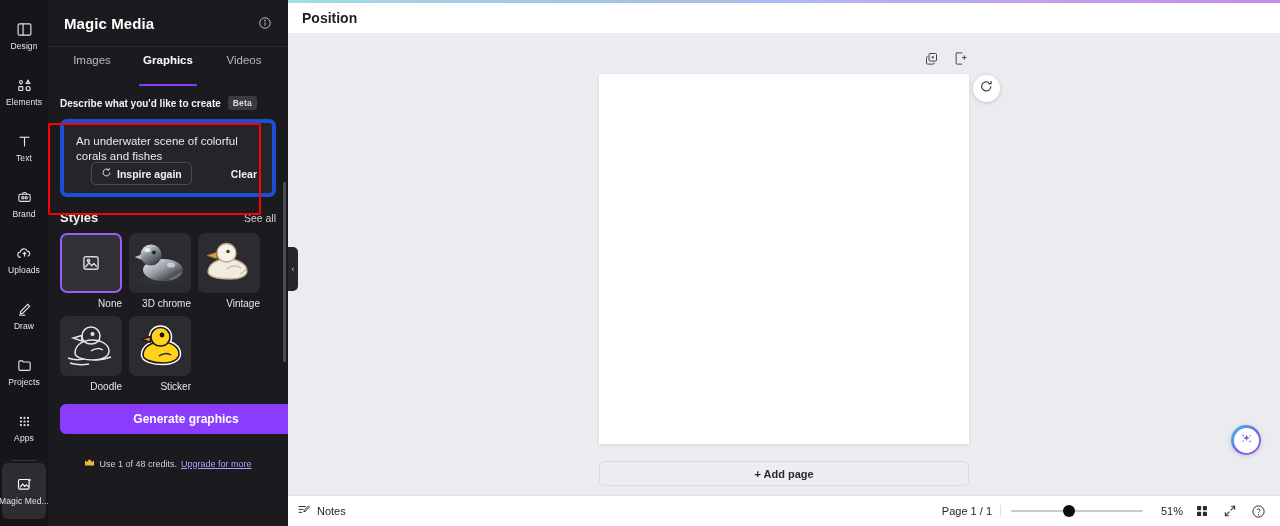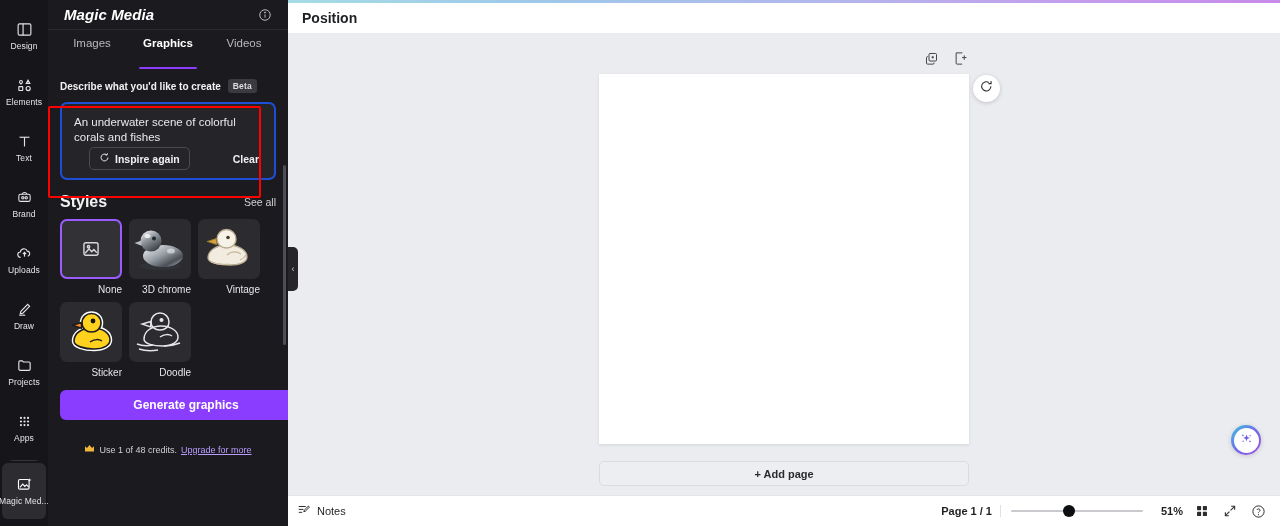--- a/index.html
+++ b/index.html
@@ -37,24 +37,23 @@
 
   
   .panel {
     width: 240px; height: 526px;
     background: #1b1b1f;
     flex: 0 0 240px;
     position: relative;
     display: flex; flex-direction: column;
   }
   .panel-header {
-    height: 30px; display: flex; align-items: center; justify-content: space-between;
+    height: 47px; display: flex; align-items: center; justify-content: space-between;
     padding: 0 16px 0 16px;
     border-bottom: 1px solid #2a2a2f;
-    font-style: italic;
   }
   .panel-title { color: #fff; font-size: 15px; font-weight: bold; letter-spacing: .1px; }
   .info-icon { color: #b9babd; cursor: pointer; display: flex; }
 
   .tabs { display: flex; height: 30px; margin-top: 5px; padding: 0 6px; position: relative; }
   .tab {
     flex: 1; text-align: center; color: #b8b9bd; font-size: 11.5px;
     cursor: pointer; position: relative; padding-top: 2px;
   }
   .tab.active { color: #fff; font-weight: bold; }
@@ -71,21 +70,21 @@
     background: #3a3a40; color: #dcdce0; font-size: 8.5px; font-weight: bold;
     padding: 2px 5px; border-radius: 3px; letter-spacing: .2px;
   }
 
   .annot-box {
     position: absolute; left: 0px; top: 41px; width: 213px; height: 92px;
     border: 2px solid #ff0000; border-radius: 2px; pointer-events: none; z-index: 5;
   }
 
   .prompt-box {
-    margin-top: 9px; background: #252529; border: 2px solid #1d4ed8;
+    margin-top: 9px; background: #252529; border: 4px solid #1d4ed8;
     border-radius: 7px; padding: 11px 12px 9px 12px; height: 78px;
     position: relative;
   }
   .prompt-text { color: #e9e9ec; font-size: 11.5px; line-height: 15px; }
   .prompt-actions {
     position: absolute; left: 27px; right: 11px; bottom: 8px;
     display: flex; align-items: center; justify-content: space-between;
   }
   .inspire-btn {
     display: flex; align-items: center; gap: 5px;
@@ -95,21 +94,21 @@
   }
   .clear-btn {
     color: #f0f0f2; font-size: 10.5px; font-weight: bold; cursor: pointer;
     background: none; border: none; padding: 2px 4px;
   }
 
   .styles-row {
     display: flex; align-items: center; justify-content: space-between;
     margin-top: 13px;
   }
-  .styles-label { color: #f2f2f3; font-size: 16px; font-weight: bold; }
+  .styles-label { color: #f2f2f3; font-size: 13px; font-weight: bold; }
   .see-all { color: #d2d2d6; font-size: 10.5px; cursor: pointer; }
 
   .style-grid {
     display: grid; grid-template-columns: repeat(3, 62px);
     gap: 7px 7px; margin-top: 8px;
   }
   .style-cell { width: 62px; cursor: pointer; }
   .style-thumb {
     width: 62px; height: 60px; border-radius: 7px; background: #2b2b30;
     display: flex; align-items: center; justify-content: center;
@@ -205,21 +204,21 @@
   
   .bottombar {
     height: 31px; background: #fff; border-top: 1px solid #e4e5ea;
     display: flex; align-items: center; justify-content: space-between;
     padding: 0 12px 0 9px; position: relative; z-index: 3;
   }
   .notes-btn {
     display: flex; align-items: center; gap: 6px;
     font-size: 11px; color: #1f2023; cursor: pointer; font-weight: 500;
   }
-  .bb-right { display: flex; align-items: center; gap: 10px; font-weight: bold; }
+  .bb-right { display: flex; align-items: center; gap: 10px; }
   .page-indicator { font-size: 11px; color: #1f2023; padding-right: 8px; border-right: 1px solid #e0e1e6; }
   .zoom-slider { width: 132px; height: 12px; position: relative; display: flex; align-items: center; cursor: pointer; }
   .zoom-track { width: 132px; height: 2px; background: #c9cace; border-radius: 2px; }
   .zoom-knob {
     position: absolute; left: 52px; width: 12px; height: 12px;
     border-radius: 50%; background: #0d0e10;
   }
   .zoom-pct { font-size: 11px; color: #1f2023; width: 30px; text-align: right; }
   .bb-icon { color: #2b2c30; cursor: pointer; display: flex; padding: 0 2px; }
 </style>
@@ -437,50 +436,50 @@
               <path d="M27 34c4-4 10-4 14-1" fill="none" stroke="#c7b89b" stroke-width="1.3"></path>
               <path d="M11 41c5 2 12 3 18 2" fill="none" stroke="#cdbfa4" stroke-width="1.2"></path>
               <path d="M40 39c3-1 5-3 6-5" fill="none" stroke="#c4b498" stroke-width="1.2"></path>
             </svg>
           </div>
           <div class="style-name">Vintage</div>
         </div>
 
         <div class="style-cell">
           <div class="style-thumb">
+            <svg width="58" height="56" viewBox="0 0 58 56" fill="none" stroke="#e6e6ea" stroke-width="1.5">
+              <path d="M13 35c0-8 8-13 17-13 10 0 17 5 17 11 0 5-6 9-15 9s-19-2-19-7z"></path>
+              <path d="M20 18c0-5 4-9 9-9s9 4 9 9-4 8-9 8-9-3-9-8z"></path>
+              <path d="M19.8 17.5l-8.5 2.6 8.5 2.8z"></path>
+              <circle cx="30.5" cy="16" r="1.3" fill="#e6e6ea"></circle>
+              <path d="M29 33c4-3 9-3 12-1"></path>
+              <path d="M6 40c5 2 11 2 16 1"></path>
+                <path d="M33 42c5 0 11-1 16-3"></path>
+              <path d="M8 45c6 2 13 2 19 1"></path>
+            </svg>
+          </div>
+          <div class="style-name">Doodle</div>
+        </div>
+
+        <div class="style-cell">
+          <div class="style-thumb">
             <svg width="58" height="56" viewBox="0 0 58 56">
               <g stroke="#ffffff" stroke-width="4.5" fill="#ffffff" stroke-linejoin="round">
                 <path d="M12 37c0-8 8-13 18-13 11 0 18 5 18 12 0 5-6 9-16 9S12 42 12 37z"></path>
                 <path d="M20 19c0-5.5 4.3-9.5 9.5-9.5S39 13.5 39 19s-4.2 9-9.5 9S20 24.5 20 19z"></path>
               </g>
               <path d="M12 37c0-8 8-13 18-13 11 0 18 5 18 12 0 5-6 9-16 9S12 42 12 37z" fill="#ffd21e" stroke="#1d1d1d" stroke-width="1.6"></path>
               <path d="M20 19c0-5.5 4.3-9.5 9.5-9.5S39 13.5 39 19s-4.2 9-9.5 9S20 24.5 20 19z" fill="#ffd21e" stroke="#1d1d1d" stroke-width="1.6"></path>
               <path d="M19.5 18.5l-9 2.8 9 3z" fill="#ff8a1f" stroke="#1d1d1d" stroke-width="1.5" stroke-linejoin="round"></path>
               <circle cx="31" cy="17" r="2.4" fill="#141414"></circle>
               <path d="M28 38c4-3 9-3 12-1" fill="none" stroke="#1d1d1d" stroke-width="1.5"></path>
             </svg>
           </div>
           <div class="style-name">Sticker</div>
         </div>
-
-        <div class="style-cell">
-          <div class="style-thumb">
-            <svg width="58" height="56" viewBox="0 0 58 56" fill="none" stroke="#e6e6ea" stroke-width="1.5">
-              <path d="M13 35c0-8 8-13 17-13 10 0 17 5 17 11 0 5-6 9-15 9s-19-2-19-7z"></path>
-              <path d="M20 18c0-5 4-9 9-9s9 4 9 9-4 8-9 8-9-3-9-8z"></path>
-              <path d="M19.8 17.5l-8.5 2.6 8.5 2.8z"></path>
-              <circle cx="30.5" cy="16" r="1.3" fill="#e6e6ea"></circle>
-              <path d="M29 33c4-3 9-3 12-1"></path>
-              <path d="M6 40c5 2 11 2 16 1"></path>
-                <path d="M33 42c5 0 11-1 16-3"></path>
-              <path d="M8 45c6 2 13 2 19 1"></path>
-            </svg>
-          </div>
-          <div class="style-name">Doodle</div>
-        </div>
       </div>
 
       <button class="generate-btn">Generate graphics</button>
 
       <div class="credits">
         <span>
           <svg width="11" height="9" viewBox="0 0 24 20" fill="#f1b73b">
             <path d="M2 5l4.4 4L12 2l5.6 7L22 5v11.5H2z"></path>
           </svg>
         </span>

